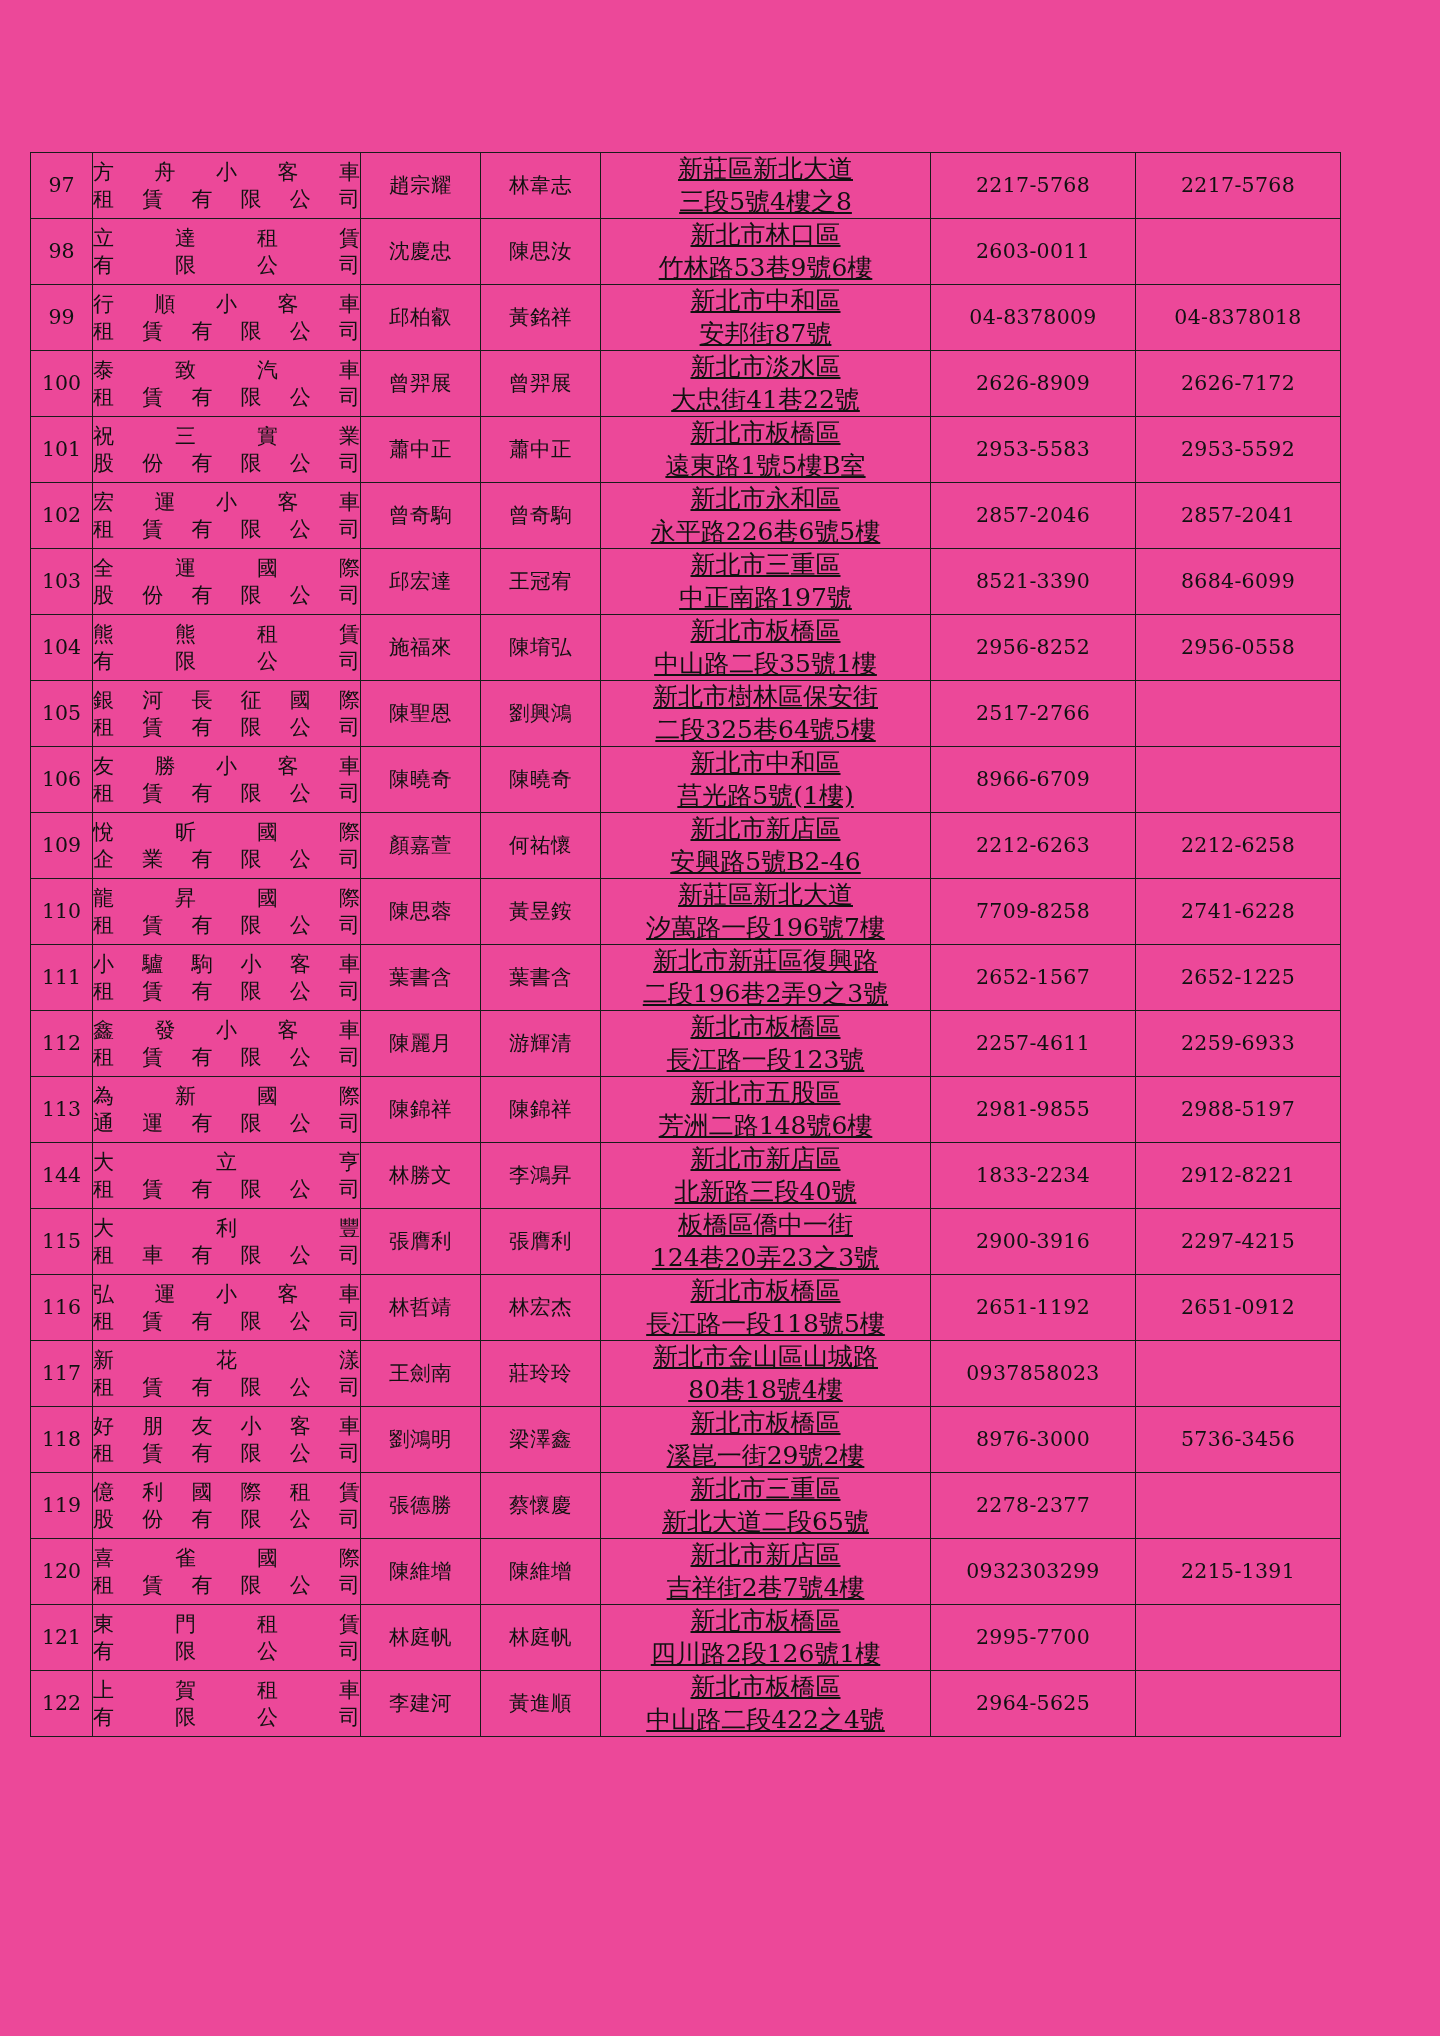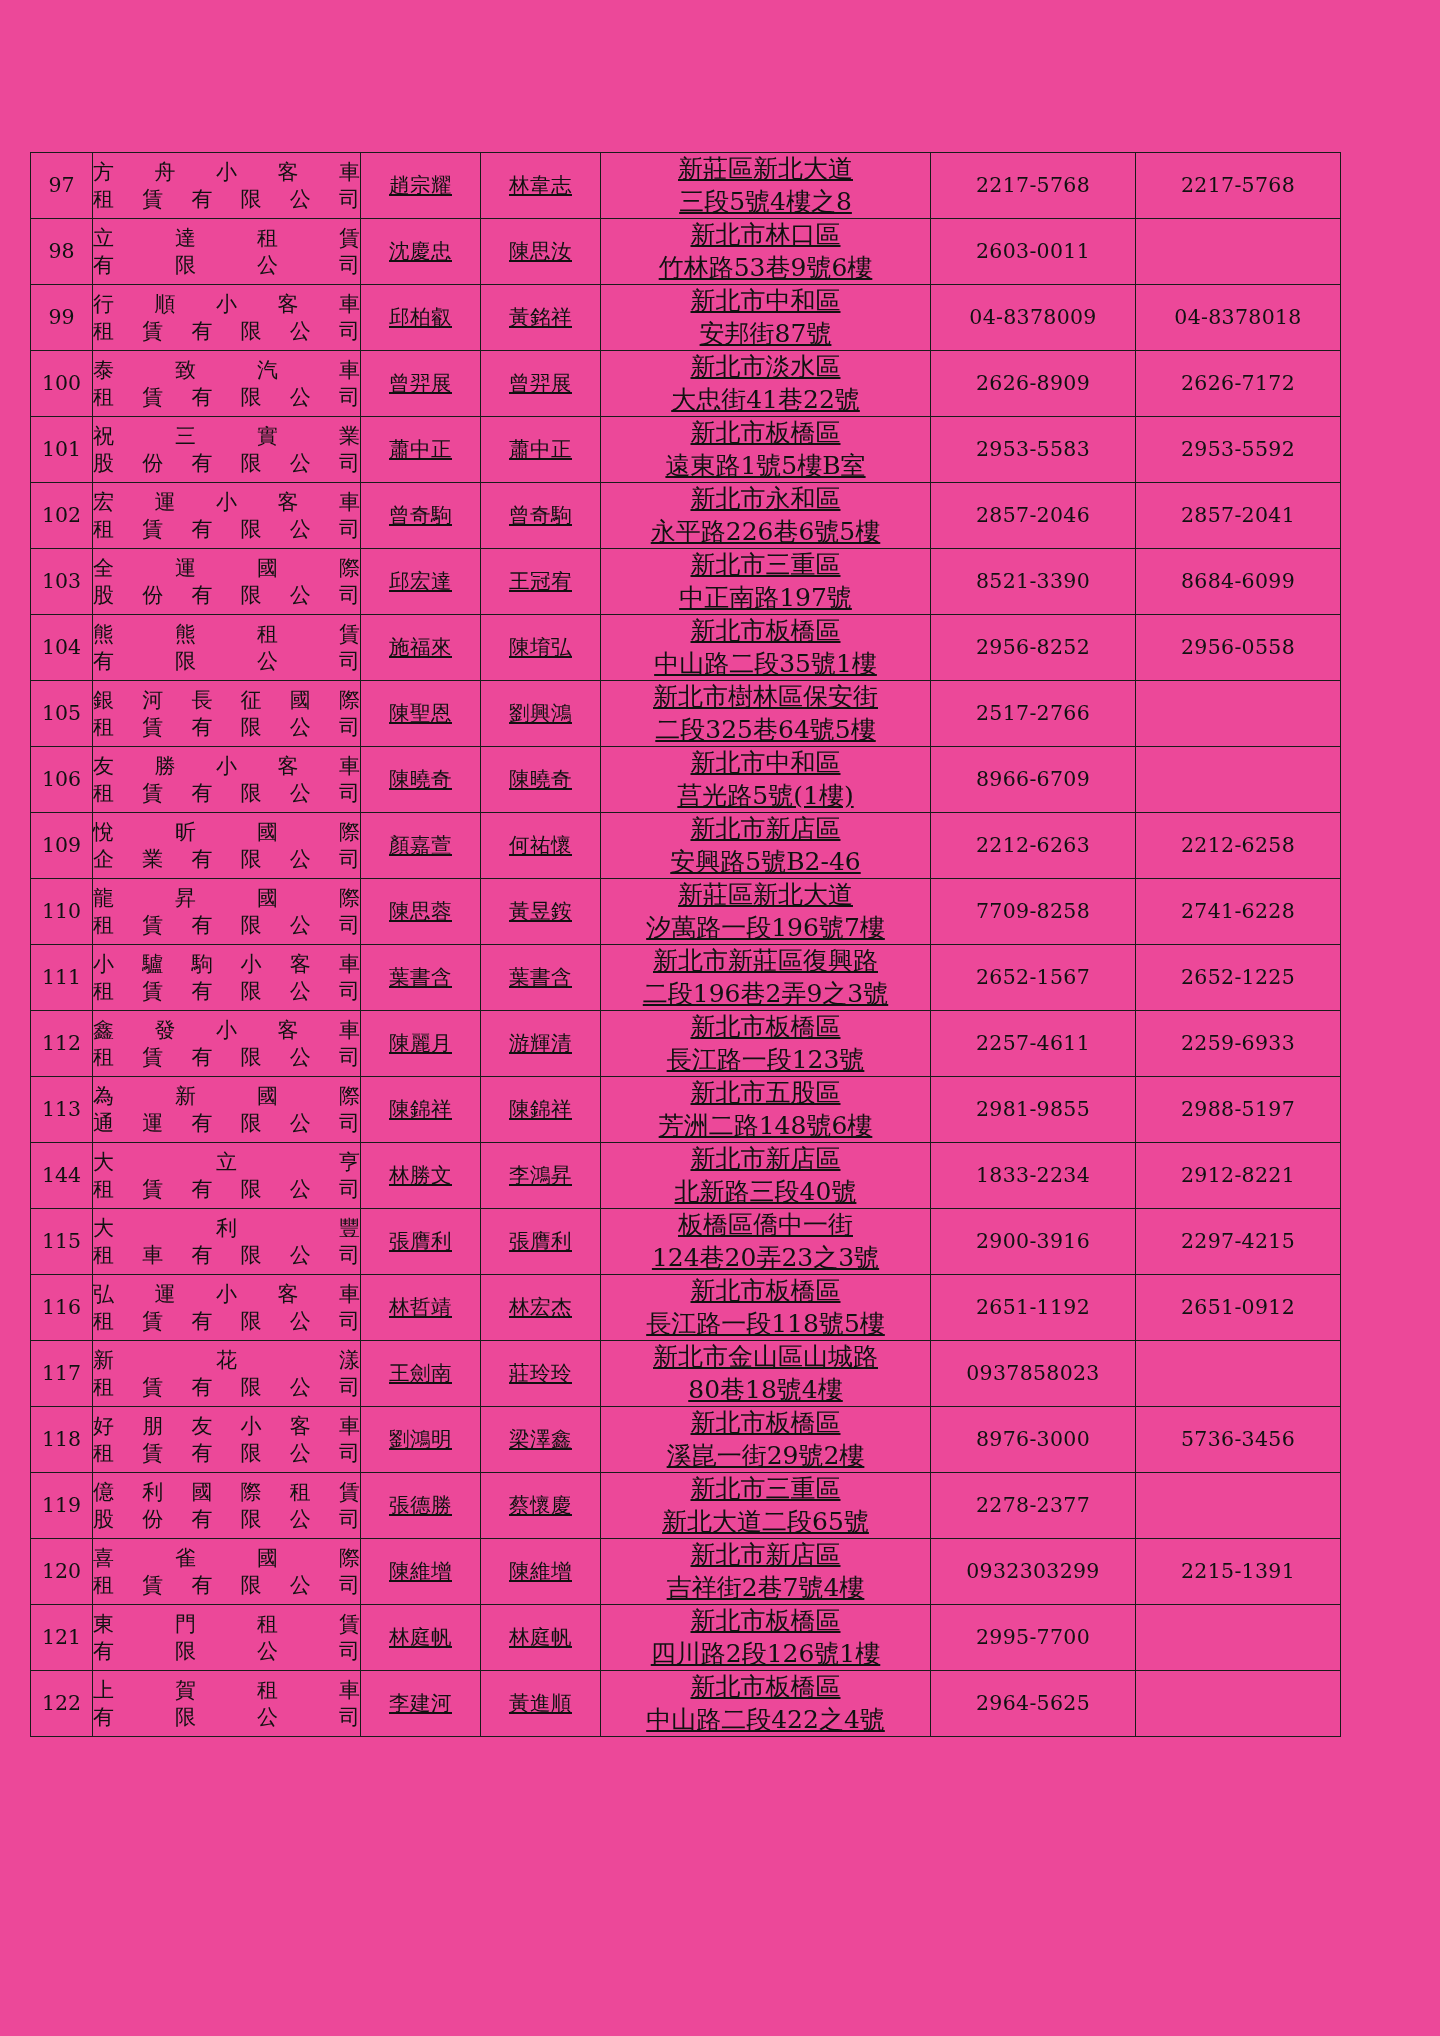--- a/index.html
+++ b/index.html
@@ -64,21 +64,20 @@
     display: flex;
     justify-content: space-between;
     font-size: 21px;
     letter-spacing: 0;
     line-height: 1.28;
     white-space: nowrap;
   }
   td.person {
     font-size: 21.5px;
     letter-spacing: 0.5px;
-    text-decoration: underline;
   }
   td.addr {
     padding: 0 4px;
   }
   td.addr .ln {
     font-size: 25px;
     line-height: 1.3;
     white-space: nowrap;
     text-decoration: underline;
   }

